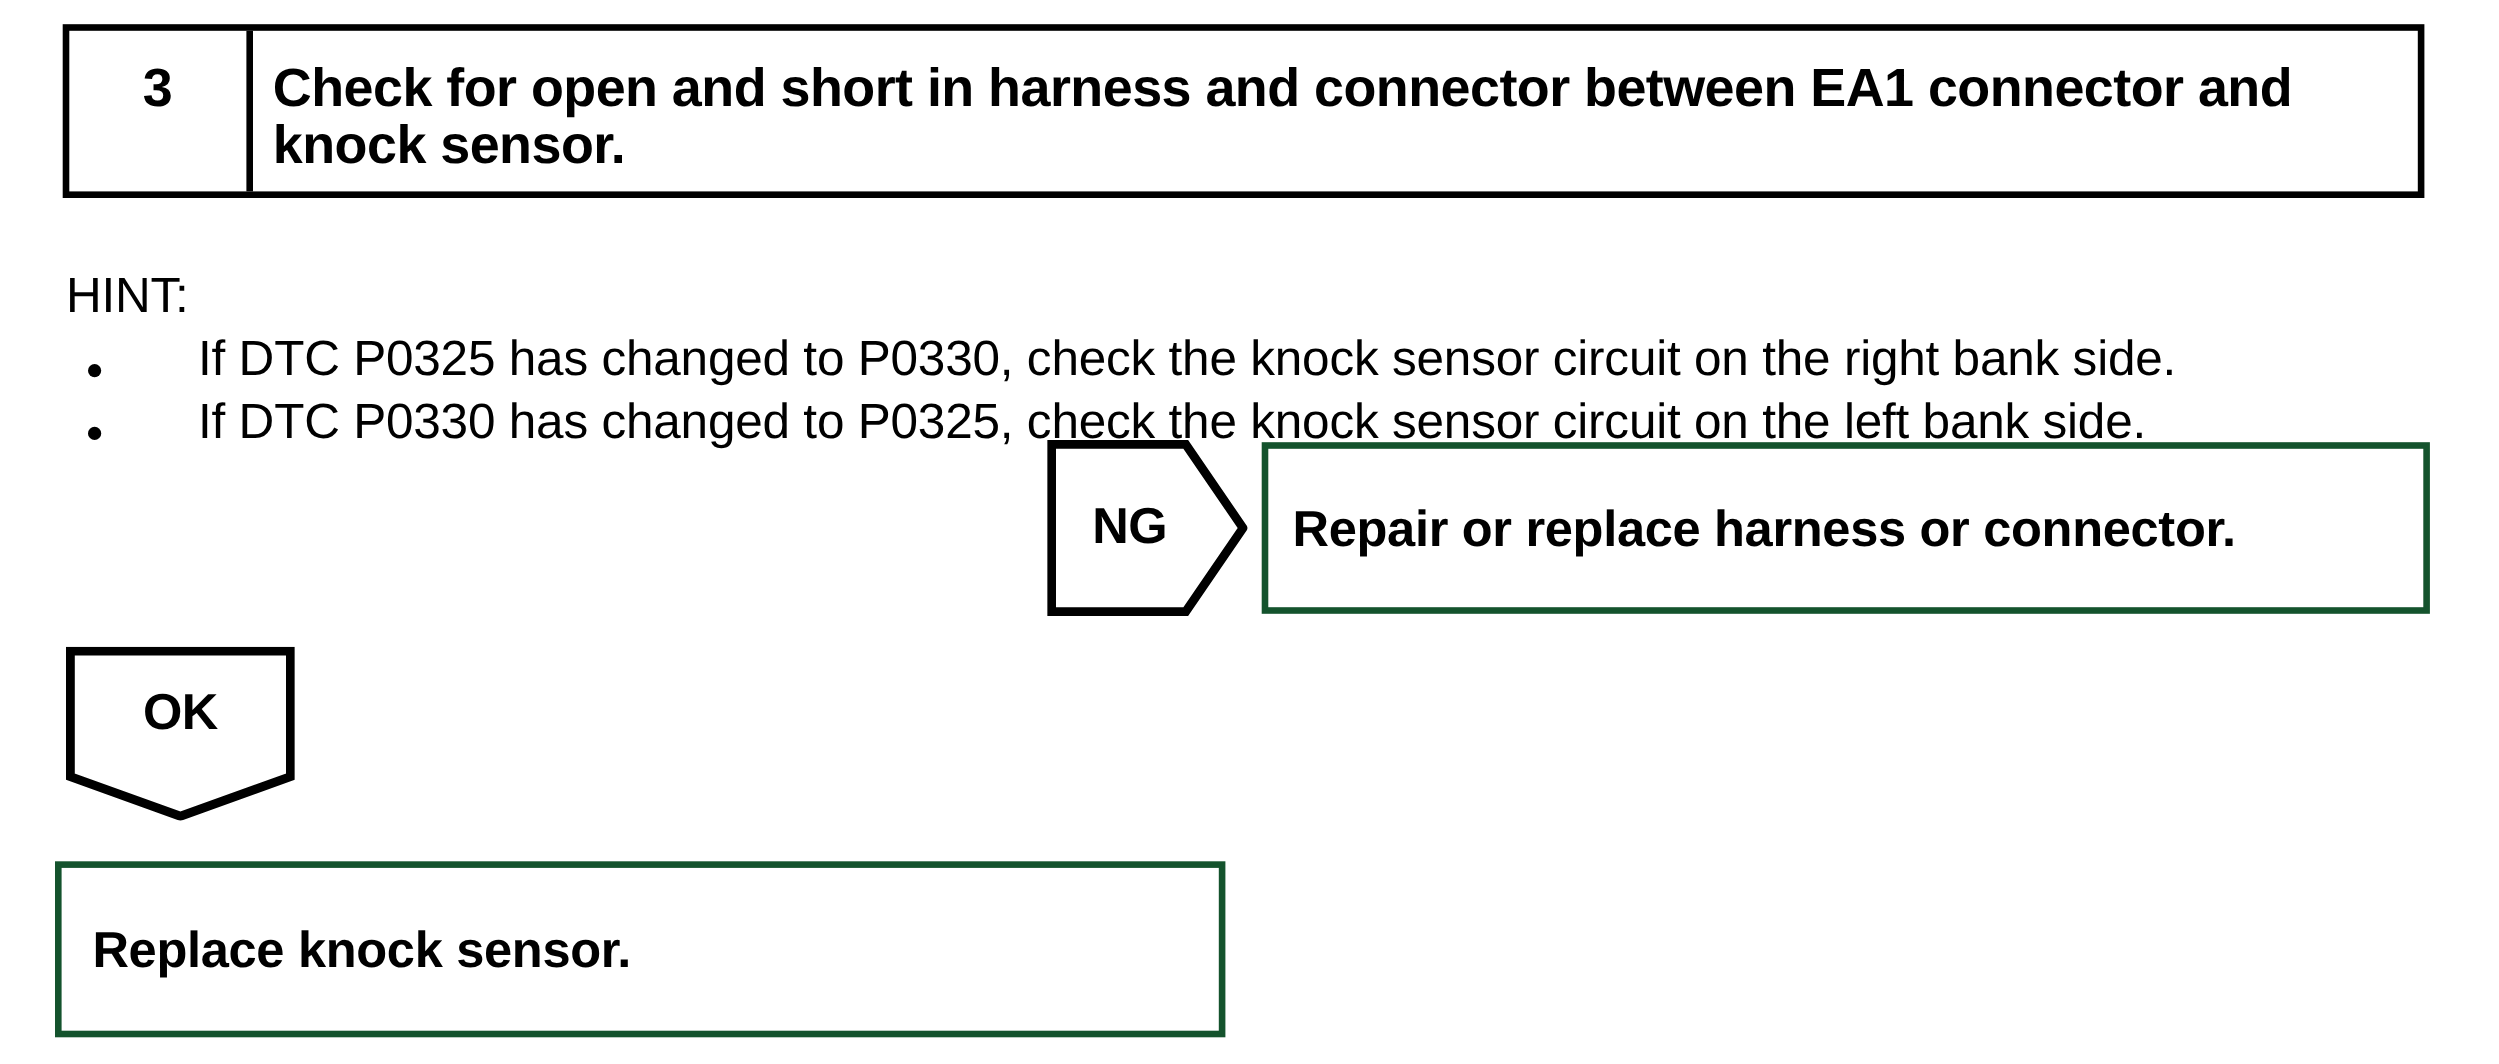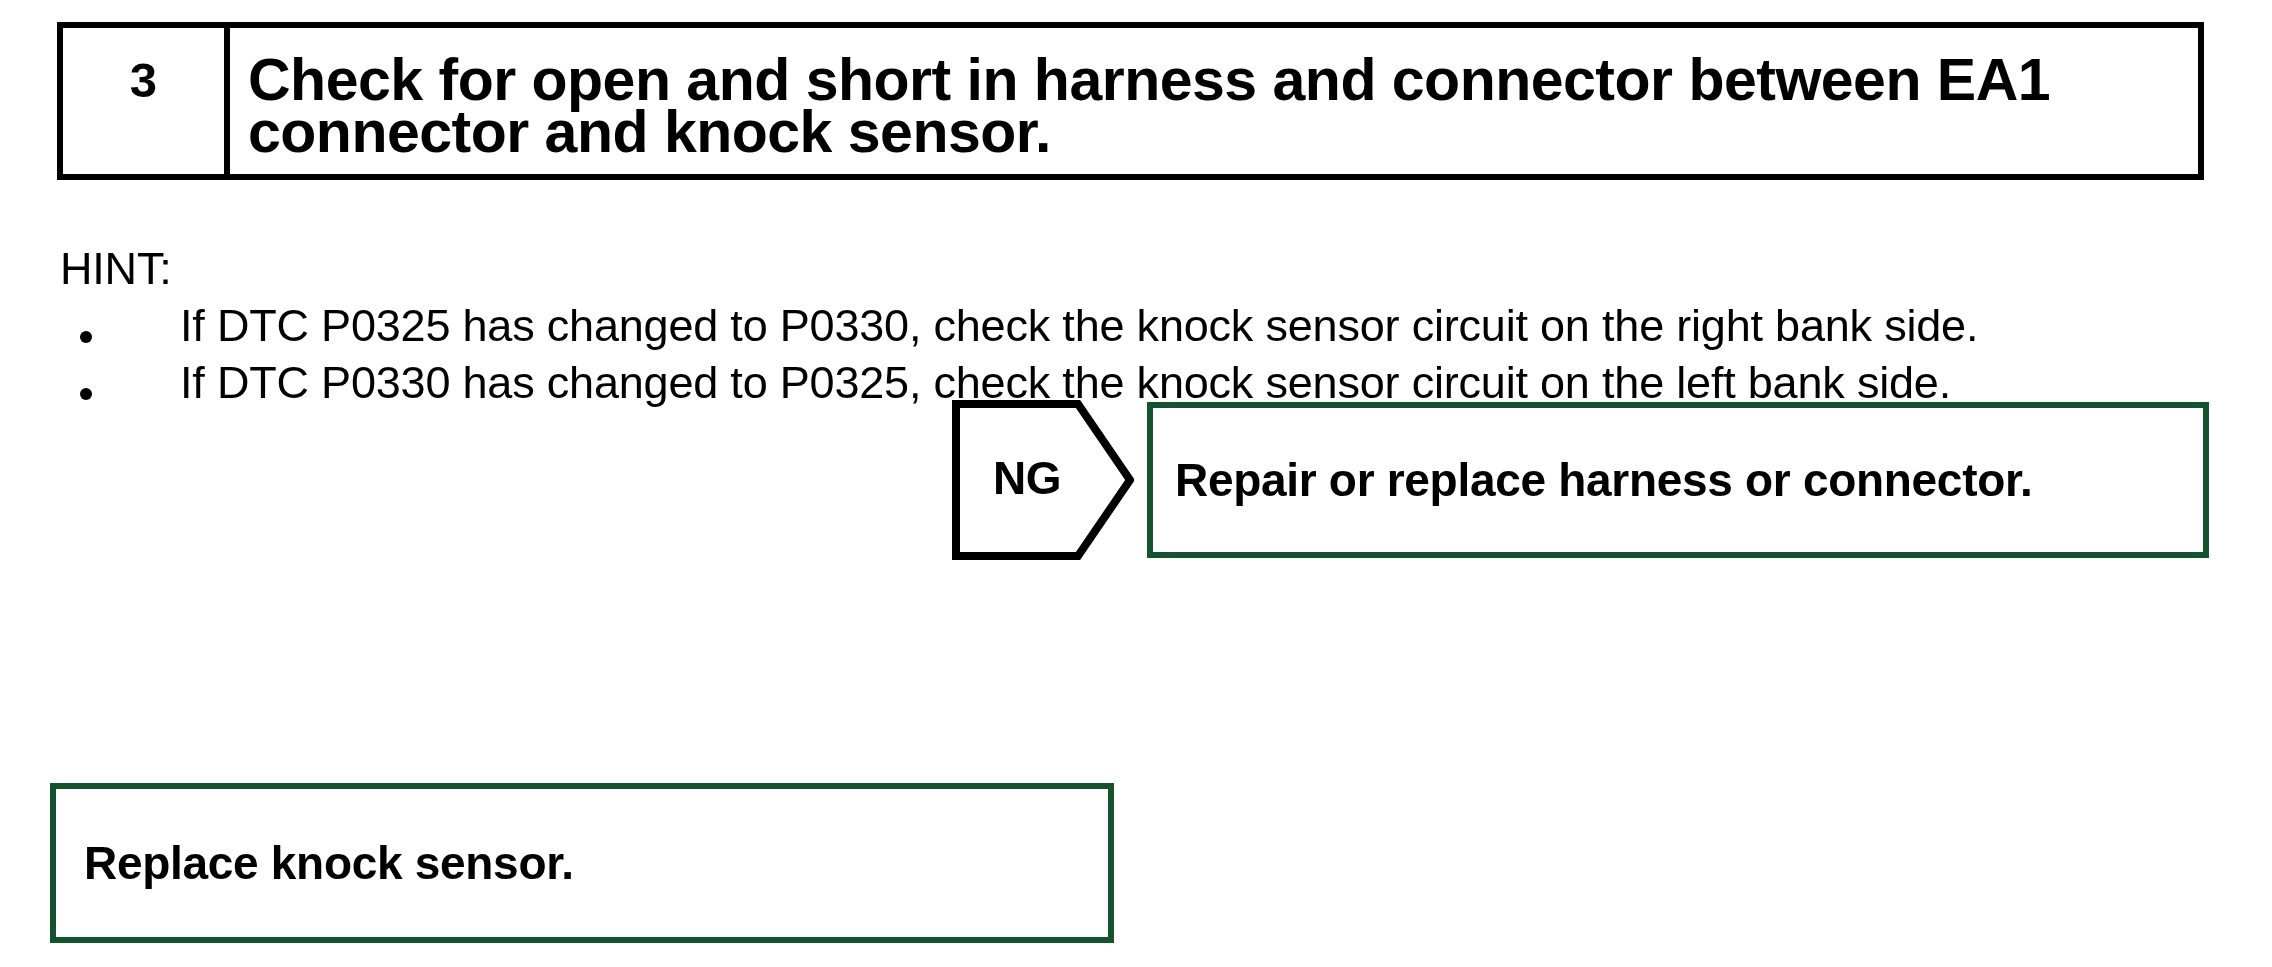--- a/index.html
+++ b/index.html
@@ -36,21 +36,21 @@
     box-sizing: border-box;
     text-align: center;
     font-weight: bold;
     font-size: 49px;
     line-height: 52px;
     padding-top: 26px;
   }
   .step-text-cell {
     flex: 1;
     font-weight: bold;
-    font-size: 59px;
+    font-size: 49px;
     line-height: 52px;
     letter-spacing: -0.5px;
     padding: 26px 12px 0 18px;
   }
 
   
   .hint-section {
     position: absolute;
     left: 60px;
     top: 240px;
@@ -173,17 +173,23 @@
   <div class="flow-symbol ng-symbol">
     <svg width="182" height="160" viewBox="0 0 182 160">
       <polygon points="4,4 126,4 178,80 126,156 4,156" fill="#ffffff" stroke="#000000" stroke-width="8" stroke-linejoin="miter"></polygon>
     </svg>
     <div class="symbol-label">NG</div>
   </div>
   <div class="action-box ng-action-box">
     <span>Repair or replace harness or connector.</span>
   </div>
 
+  <div class="flow-symbol ok-symbol">
+    <svg width="208" height="158" viewBox="0 0 208 158">
+      <polygon points="4,4 204,4 204,118 104,154 4,118" fill="#ffffff" stroke="#000000" stroke-width="8" stroke-linejoin="miter"></polygon>
+    </svg>
+    <div class="symbol-label">OK</div>
+  </div>
   <div class="action-box ok-action-box">
     <span>Replace knock sensor.</span>
   </div>
 
 </div>
 
 </body></html>

